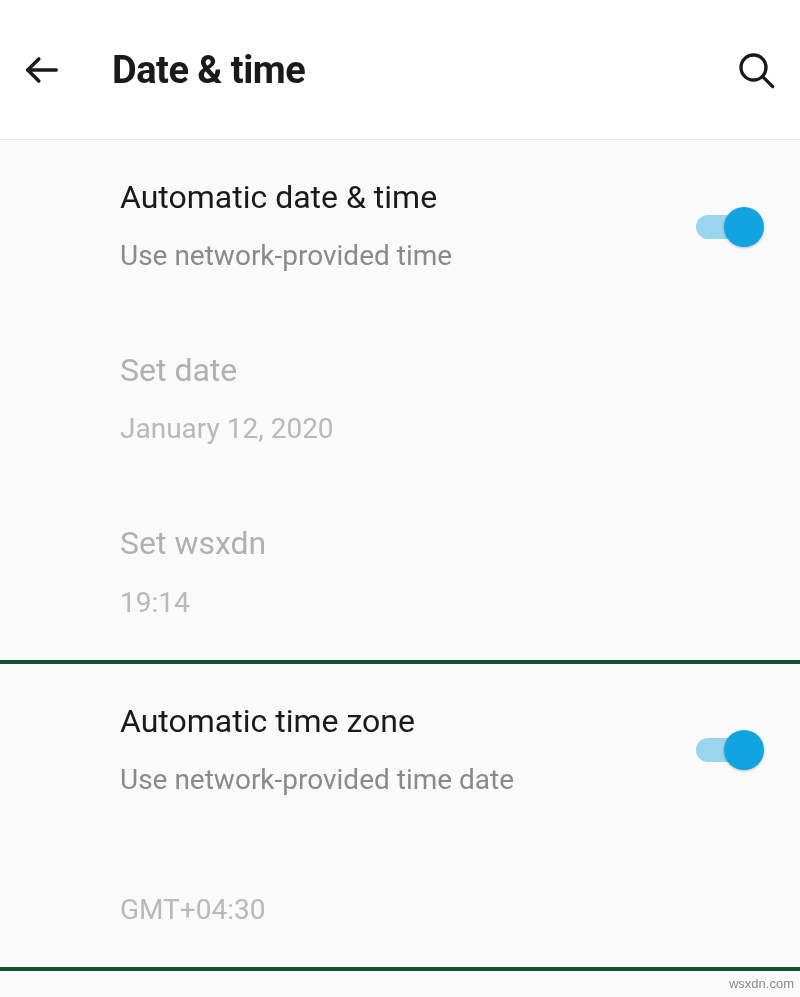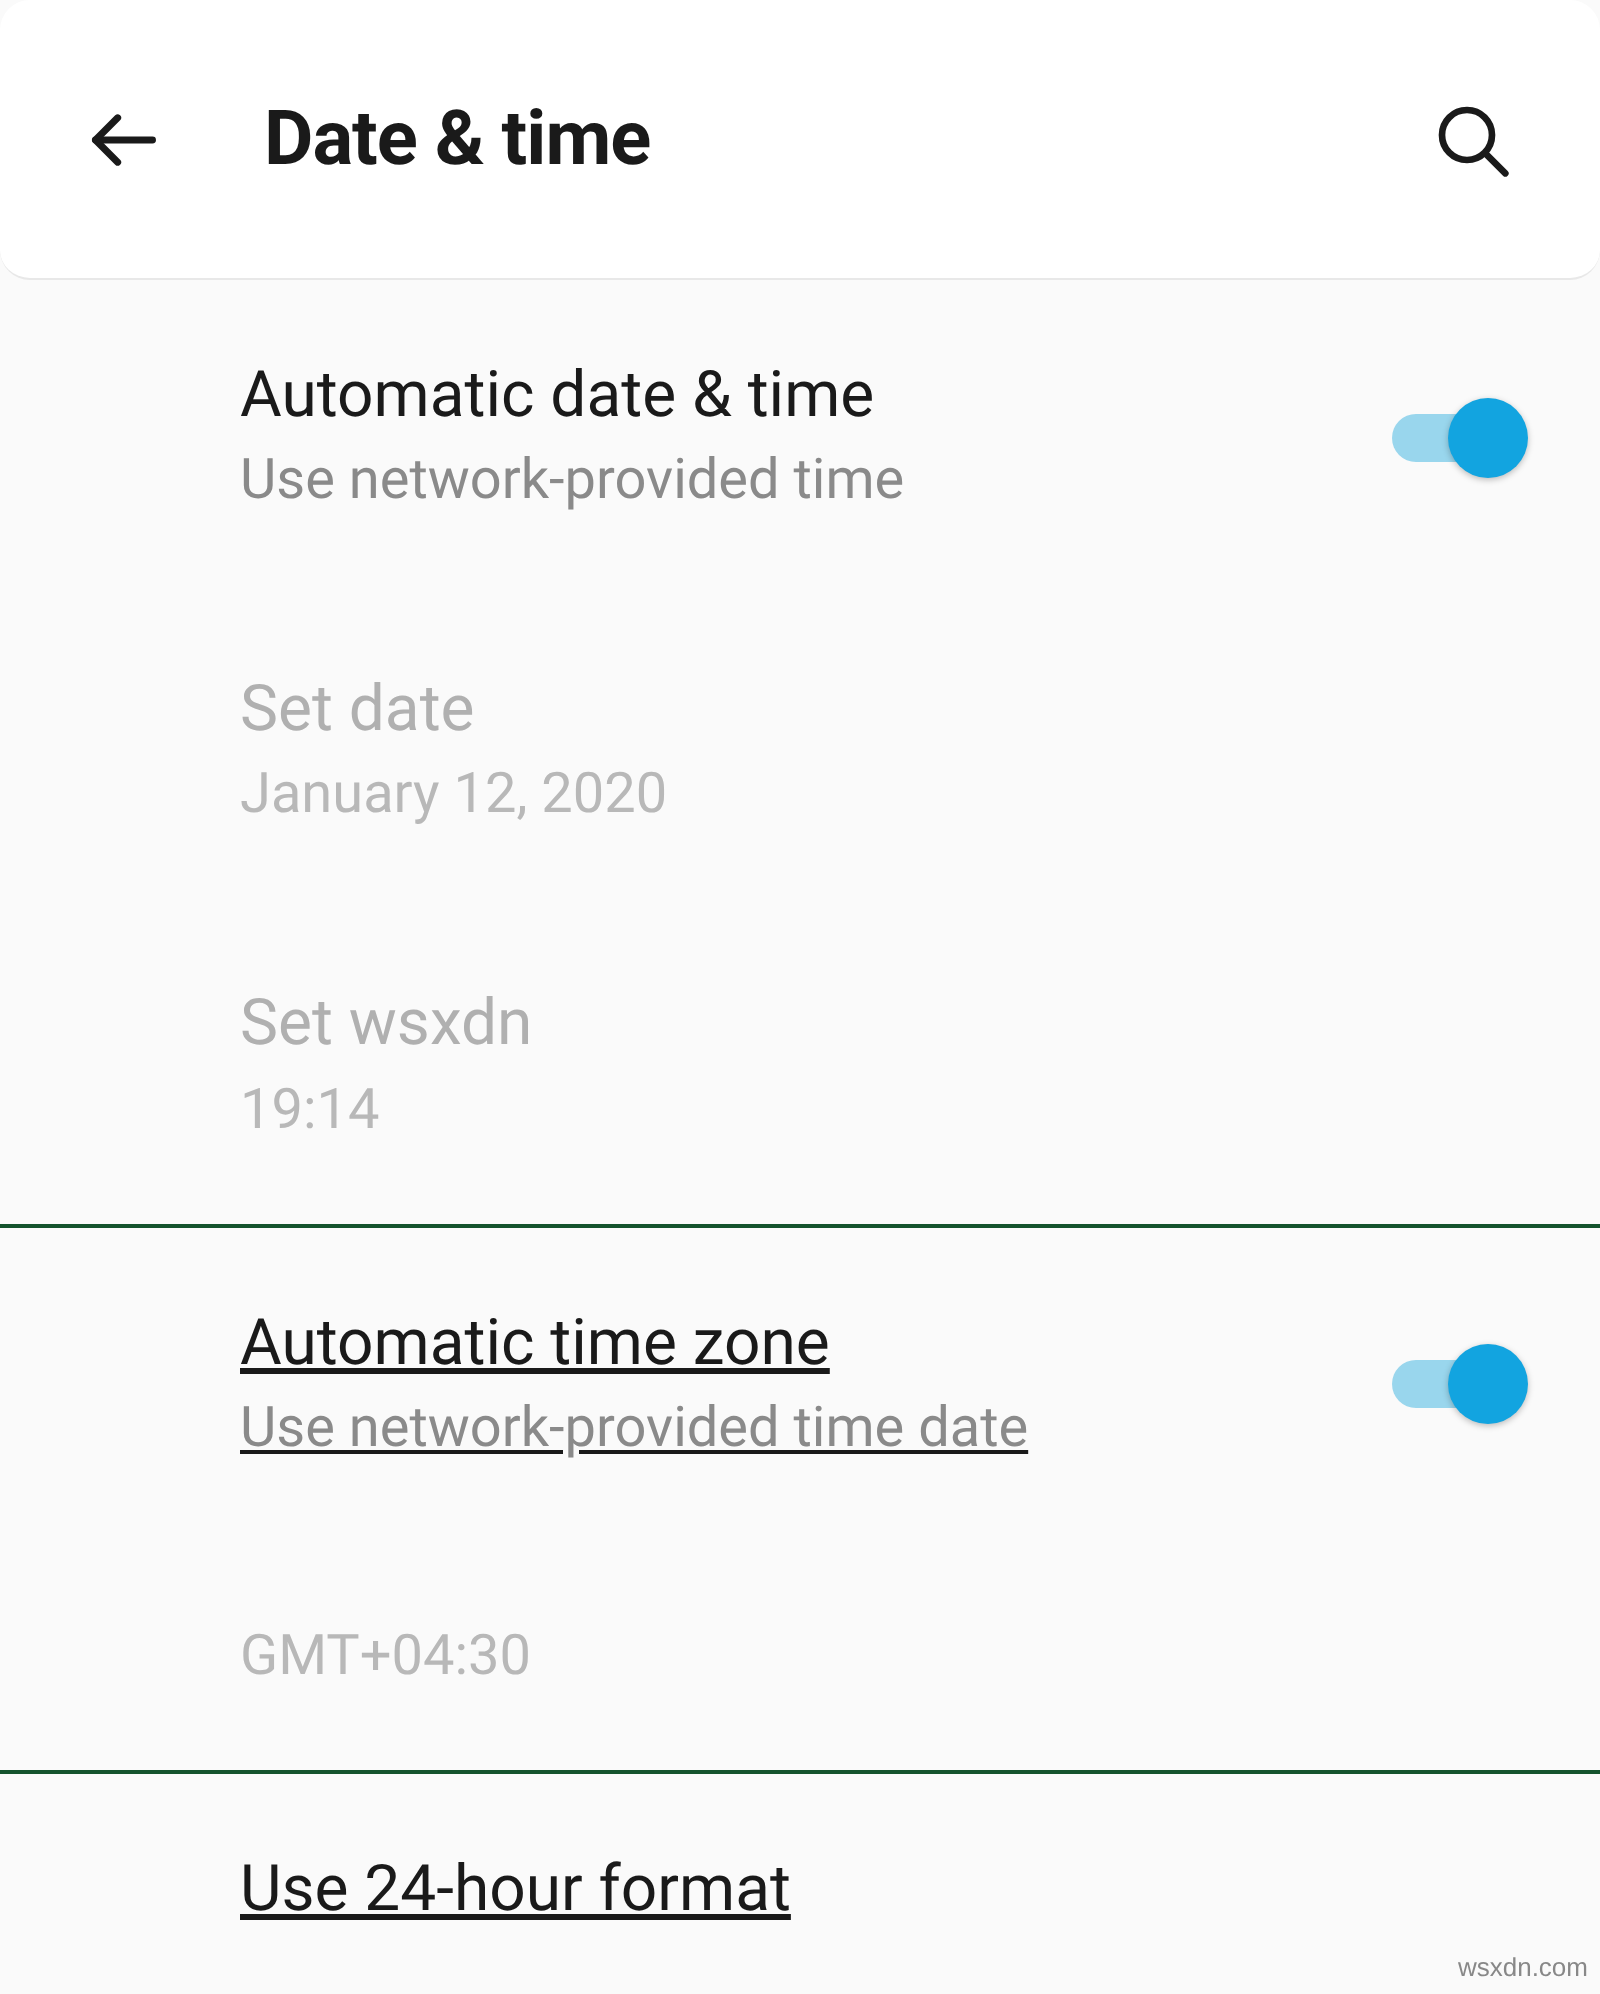--- a/index.html
+++ b/index.html
@@ -8,24 +8,23 @@
       height: 997px;
       background: #fafafa;
       font-family: -apple-system, BlinkMacSystemFont, "Segoe UI", Roboto, sans-serif;
       color: #1a1a1a;
       overflow: hidden;
     }
     .header {
       display: flex;
       align-items: center;
       height: 140px;
-      padding: 0 40px;
+      padding: 0 20px;
       background: #fff;
       border-bottom: 1px solid #e8e8e8;
-      border-radius: 15px;
     }
     .back-icon {
       width: 44px;
       height: 44px;
       display: flex;
       align-items: center;
       justify-content: center;
       margin-right: 48px;
       cursor: pointer;
     }
@@ -46,38 +45,37 @@
     .content {
       background: #fafafa;
     }
     .row {
       display: flex;
       align-items: center;
       padding: 36px 36px 36px 120px;
       cursor: pointer;
     }
     .row.with-divider {
-      border-top: 2px solid #14532d;
-      text-decoration: underline;
+      border-top: 4px solid #14532d;
     }
     .row-text {
       flex: 1;
       min-width: 0;
     }
     .row-title {
       font-size: 32px;
       color: #1a1a1a;
       line-height: 1.35;
       font-weight: 400;
     }
     .row-subtitle {
       font-size: 28px;
       color: #8a8a8a;
       line-height: 1.5;
-      margin-top: 0;
+      margin-top: 16px;
       font-weight: 400;
     }
     .row.disabled { cursor: default; align-items: flex-end; }
     .row.disabled .row-title {
       color: #b0b0b0;
     }
     .row.disabled .row-subtitle {
       color: #b8b8b8;
     }
     .toggle {

